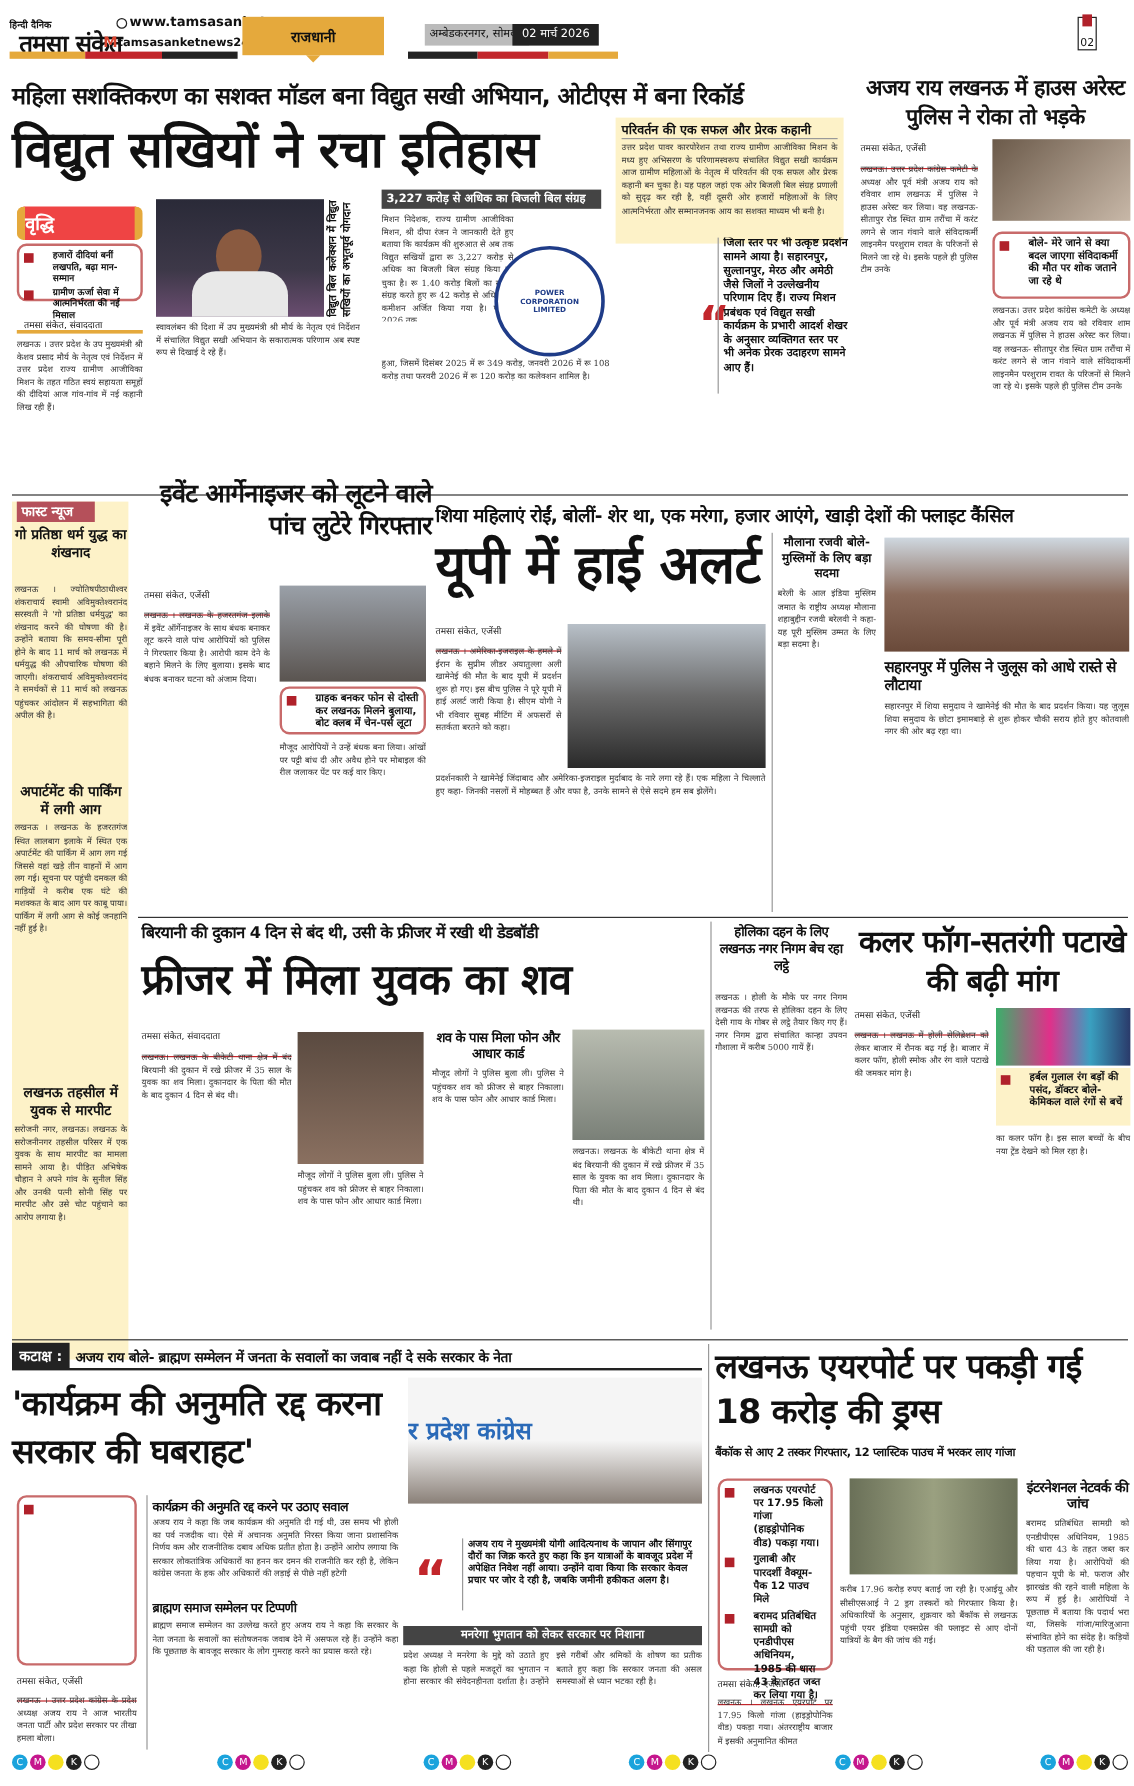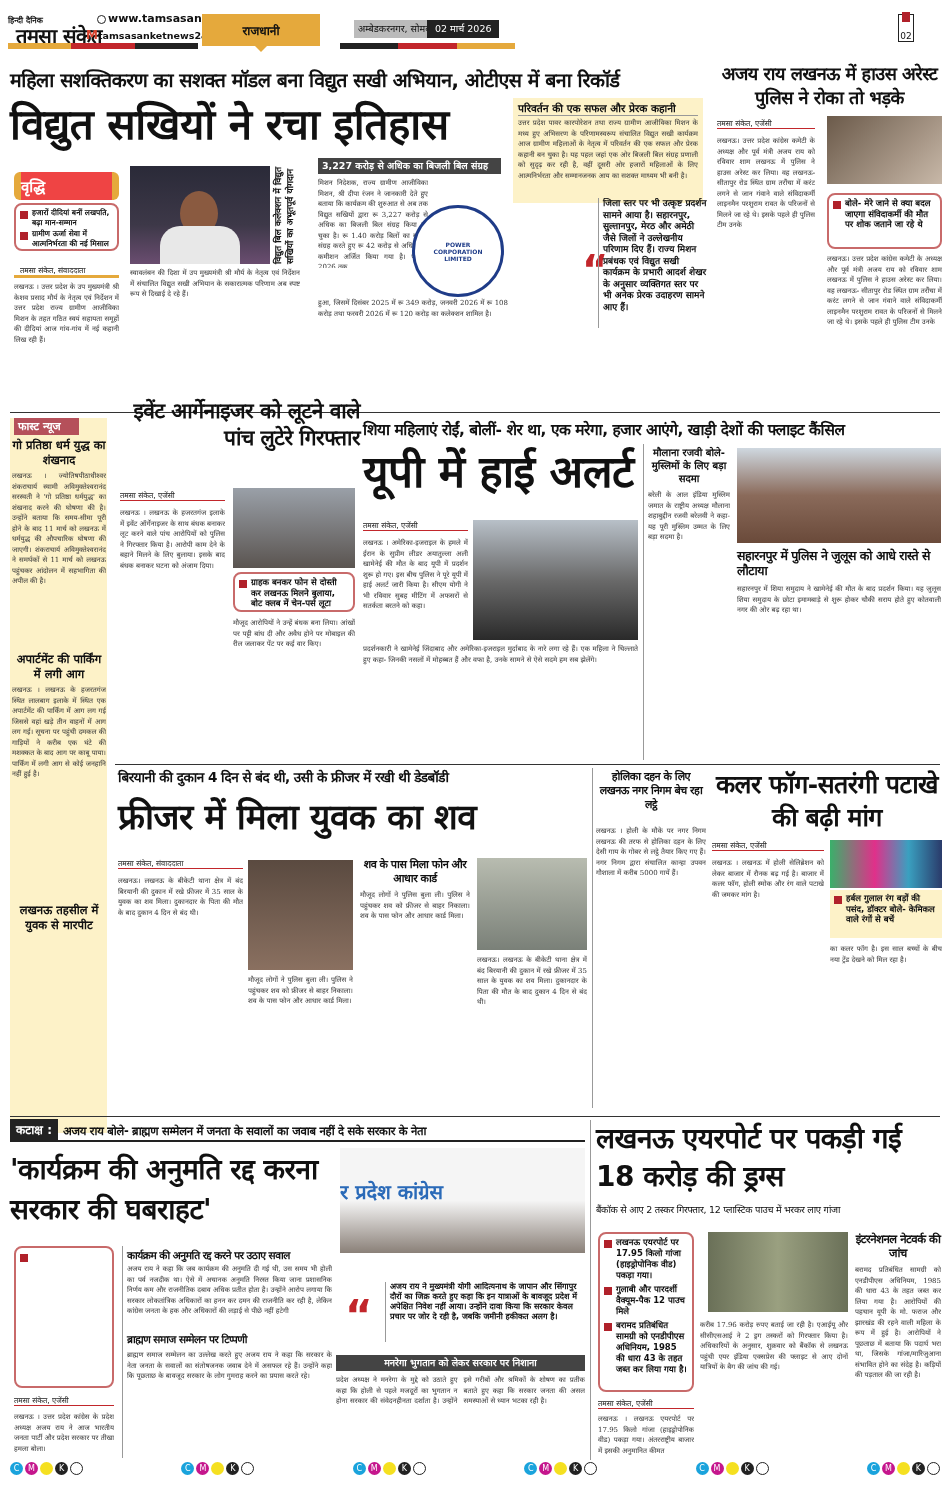--- a/index.html
+++ b/index.html
@@ -1,23 +1,23 @@
 <!DOCTYPE html>
 <html><head>
 <meta charset="utf-8">
 <style>
 *{box-sizing:border-box;margin:0;padding:0}
 body{width:945px;height:1488px;background:#fff;font-family:"DejaVu Sans","Liberation Sans",sans-serif;color:#111;position:relative;overflow:hidden}
 .abs{position:absolute}
 .body-text{font-family:"DejaVu Serif","Liberation Serif",serif;font-size:7px;line-height:10.5px;color:#333;text-align:justify;overflow:hidden}
 .hl{font-family:"DejaVu Sans",sans-serif;font-weight:bold;color:#111;letter-spacing:-0.5px}
-.byline{font-size:7.5px;color:#222;border-bottom:1.5px solid #c2262b;padding-bottom:0}
+.byline{font-size:7.5px;color:#222;border-bottom:1.5px solid #c2262b;padding-bottom:12px}
 .photo{background:#666;overflow:hidden}
 .bullet-box{border:2px solid #c86a6a;border-radius:8px;background:#fff}
-.bullet{display:flex;gap:4px;font-size:9px;line-height:12px;font-weight:bold;color:#111}
+.bullet{display:flex;gap:16px;font-size:9px;line-height:12px;font-weight:bold;color:#111}
 .bullet .sq{width:8px;height:8px;background:#b0212a;flex:none;margin-top:3px}
 .vrule{position:absolute;width:1px;background:#999}
 .hrule{position:absolute;height:1px;background:#999}
 .cmyk{display:flex;gap:2px;align-items:center}
 .cmyk span{width:13px;height:13px;border-radius:50%;font-size:8px;color:#fff;display:flex;align-items:center;justify-content:center}
 </style>
 </head>
 <body>
 
 <div class="abs" style="left:0;top:0;width:774px;height:55px">
@@ -97,28 +97,29 @@
     </div>
 </div>
 <div class="abs body-text" style="left:827px;top:254px;width:115px;height:154px">लखनऊ। उत्तर प्रदेश कांग्रेस कमेटी के अध्यक्ष और पूर्व मंत्री अजय राय को रविवार शाम लखनऊ में पुलिस ने हाउस अरेस्ट कर लिया। वह लखनऊ- सीतापुर रोड स्थित ग्राम तरौंचा में करंट लगने से जान गंवाने वाले संविदाकर्मी लाइनमैन परशुराम रावत के परिजनों से मिलने जा रहे थे। इसके पहले ही पुलिस टीम उनके</div>
 
 <div class="hrule" style="left:10px;top:412px;width:930px;background:#333"></div>
 
 <div class="abs" style="left:10px;top:418px;width:97px;height:715px;background:#fdf2c8"></div>
 <div class="abs" style="left:14px;top:418px;width:65px;height:17px;background:#b5505a;color:#fff;font-size:11px;font-weight:bold;line-height:17px;padding-left:4px">फास्ट न्यूज</div>
 <div class="abs" style="left:12px;top:438px;width:94px">
   <div style="font-size:11.5px;font-weight:bold;text-align:center;line-height:15px">गो प्रतिष्ठा धर्म युद्ध का शंखनाद</div>
-  <div class="body-text" style="height:165px;margin-top:3px">लखनऊ । ज्योतिषपीठाधीश्वर शंकराचार्य स्वामी अविमुक्तेश्वरानंद सरस्वती ने 'गो प्रतिष्ठा धर्मयुद्ध' का शंखनाद करने की घोषणा की है। उन्होंने बताया कि समय-सीमा पूरी होने के बाद 11 मार्च को लखनऊ में धर्मयुद्ध की औपचारिक घोषणा की जाएगी। शंकराचार्य अविमुक्तेश्वरानंद ने समर्थकों से 11 मार्च को लखनऊ पहुंचकर आंदोलन में सहभागिता की अपील की है।</div>
+  <div class="body-text" style="height:165px;margin-top:18px">लखनऊ । ज्योतिषपीठाधीश्वर शंकराचार्य स्वामी अविमुक्तेश्वरानंद सरस्वती ने 'गो प्रतिष्ठा धर्मयुद्ध' का शंखनाद करने की घोषणा की है। उन्होंने बताया कि समय-सीमा पूरी होने के बाद 11 मार्च को लखनऊ में धर्मयुद्ध की औपचारिक घोषणा की जाएगी। शंकराचार्य अविमुक्तेश्वरानंद ने समर्थकों से 11 मार्च को लखनऊ पहुंचकर आंदोलन में सहभागिता की अपील की है।</div>
 </div>
 <div class="abs" style="left:12px;top:652px;width:94px">
   <div style="font-size:11.5px;font-weight:bold;text-align:center;line-height:15px">अपार्टमेंट की पार्किंग में लगी आग</div>
   <div class="body-text" style="height:200px;margin-top:3px">लखनऊ । लखनऊ के हजरतगंज स्थित लालबाग इलाके में स्थित एक अपार्टमेंट की पार्किंग में आग लग गई जिससे वहां खड़े तीन वाहनों में आग लग गई। सूचना पर पहुंची दमकल की गाड़ियों ने करीब एक घंटे की मशक्कत के बाद आग पर काबू पाया। पार्किंग में लगी आग से कोई जनहानि नहीं हुई है।</div>
 </div>
 <div class="abs" style="left:12px;top:903px;width:94px">
   <div style="font-size:11.5px;font-weight:bold;text-align:center;line-height:15px">लखनऊ तहसील में युवक से मारपीट</div>
+  <div class="body-text" style="height:190px;margin-top:3px">सरोजनी नगर, लखनऊ। लखनऊ के सरोजनीनगर तहसील परिसर में एक युवक के साथ मारपीट का मामला सामने आया है। पीड़ित अभिषेक चौहान ने अपने गांव के सुनील सिंह और उनकी पत्नी सोनी सिंह पर मारपीट और उसे चोट पहुंचाने का आरोप लगाया है।</div>
 </div>
 
 <div class="abs hl" style="left:120px;top:398px;width:240px;font-size:21px;line-height:27px;text-align:right">इवेंट आर्गेनाइजर को लूटने वाले पांच लुटेरे गिरफ्तार</div>
 <div class="abs byline" style="left:120px;top:490px;width:105px">तमसा संकेत, एजेंसी</div>
 <div class="abs body-text" style="left:120px;top:508px;width:105px;height:252px">लखनऊ । लखनऊ के हजरतगंज इलाके में इवेंट ऑर्गेनाइजर के साथ बंधक बनाकर लूट करने वाले पांच आरोपियों को पुलिस ने गिरफ्तार किया है। आरोपी काम देने के बहाने मिलने के लिए बुलाया। इसके बाद बंधक बनाकर घटना को अंजाम दिया।</div>
 <div class="abs photo" style="left:233px;top:488px;width:122px;height:80px;background:linear-gradient(180deg,#9aa0a8,#5a5450)"></div>
 <div class="abs bullet-box" style="left:233px;top:572px;width:122px;height:40px;padding:3px 4px">
   <div class="bullet" style="font-size:8.5px;line-height:10.5px">
       <span class="sq"></span>
       <span>ग्राहक बनकर फोन से दोस्ती कर लखनऊ मिलने बुलाया, बोट क्लब में चेन-पर्स लूटा</span>
@@ -192,21 +193,21 @@
 <div class="abs hl" style="left:127px;top:1332px;width:205px;font-size:10.5px;white-space:nowrap">ब्राह्मण समाज सम्मेलन पर टिप्पणी</div>
 <div class="abs body-text" style="left:127px;top:1350px;width:205px;height:108px">ब्राह्मण समाज सम्मेलन का उल्लेख करते हुए अजय राय ने कहा कि सरकार के नेता जनता के सवालों का संतोषजनक जवाब देने में असफल रहे हैं। उन्होंने कहा कि पूछताछ के बावजूद सरकार के लोग गुमराह करने का प्रयास करते रहे।</div>
 <div class="abs" style="left:345px;top:1295px;font-size:42px;color:#c2262b;font-weight:bold;line-height:42px">“</div>
 <div class="abs" style="left:385px;top:1282px;width:200px;height:60px;font-size:8px;line-height:10px;font-weight:bold;overflow:hidden;border-left:1px solid #999;padding-left:4px">अजय राय ने मुख्यमंत्री योगी आदित्यनाथ के जापान और सिंगापुर दौरों का जिक्र करते हुए कहा कि इन यात्राओं के बावजूद प्रदेश में अपेक्षित निवेश नहीं आया। उन्होंने दावा किया कि सरकार केवल प्रचार पर जोर दे रही है, जबकि जमीनी हकीकत अलग है।</div>
 <div class="abs" style="left:336px;top:1355px;width:249px;height:16px;background:#444;color:#fff;font-size:9.5px;font-weight:bold;line-height:16px;text-align:center;white-space:nowrap">मनरेगा भुगतान को लेकर सरकार पर निशाना</div>
 <div class="abs body-text" style="left:336px;top:1375px;width:249px;height:85px;column-count:2;column-gap:6px">प्रदेश अध्यक्ष ने मनरेगा के मुद्दे को उठाते हुए कहा कि होली से पहले मजदूरों का भुगतान न होना सरकार की संवेदनहीनता दर्शाता है। उन्होंने इसे गरीबों और श्रमिकों के शोषण का प्रतीक बताते हुए कहा कि सरकार जनता की असल समस्याओं से ध्यान भटका रही है।</div>
 
 <div class="vrule" style="left:590px;top:1120px;height:340px"></div>
 
 <div class="abs hl" style="left:596px;top:1120px;width:345px;font-size:28px;line-height:38px">लखनऊ एयरपोर्ट पर पकड़ी गई 18 करोड़ की ड्रग्स</div>
-<div class="abs" style="left:596px;top:1203px;width:345px;font-size:9.5px;font-weight:normal;white-space:nowrap;letter-spacing:-0.3px">बैंकॉक से आए 2 तस्कर गिरफ्तार, 12 प्लास्टिक पाउच में भरकर लाए गांजा</div>
+<div class="abs" style="left:596px;top:1203px;width:345px;font-size:9.5px;font-weight:bold;white-space:nowrap;letter-spacing:-0.3px">बैंकॉक से आए 2 तस्कर गिरफ्तार, 12 प्लास्टिक पाउच में भरकर लाए गांजा</div>
 <div class="abs bullet-box" style="left:598px;top:1232px;width:96px;height:160px;padding:3px 4px">
   <div class="bullet" style="font-size:8.5px;line-height:11px">
       <span class="sq"></span>
       <span>लखनऊ एयरपोर्ट पर 17.95 किलो गांजा (हाइड्रोपोनिक वीड) पकड़ा गया।</span>
     </div>
   <div class="bullet" style="font-size:8.5px;line-height:11px;margin-top:3px">
       <span class="sq"></span>
       <span>गुलाबी और पारदर्शी वैक्यूम-पैक 12 पाउच मिले</span>
     </div>
   <div class="bullet" style="font-size:8.5px;line-height:11px;margin-top:3px">

